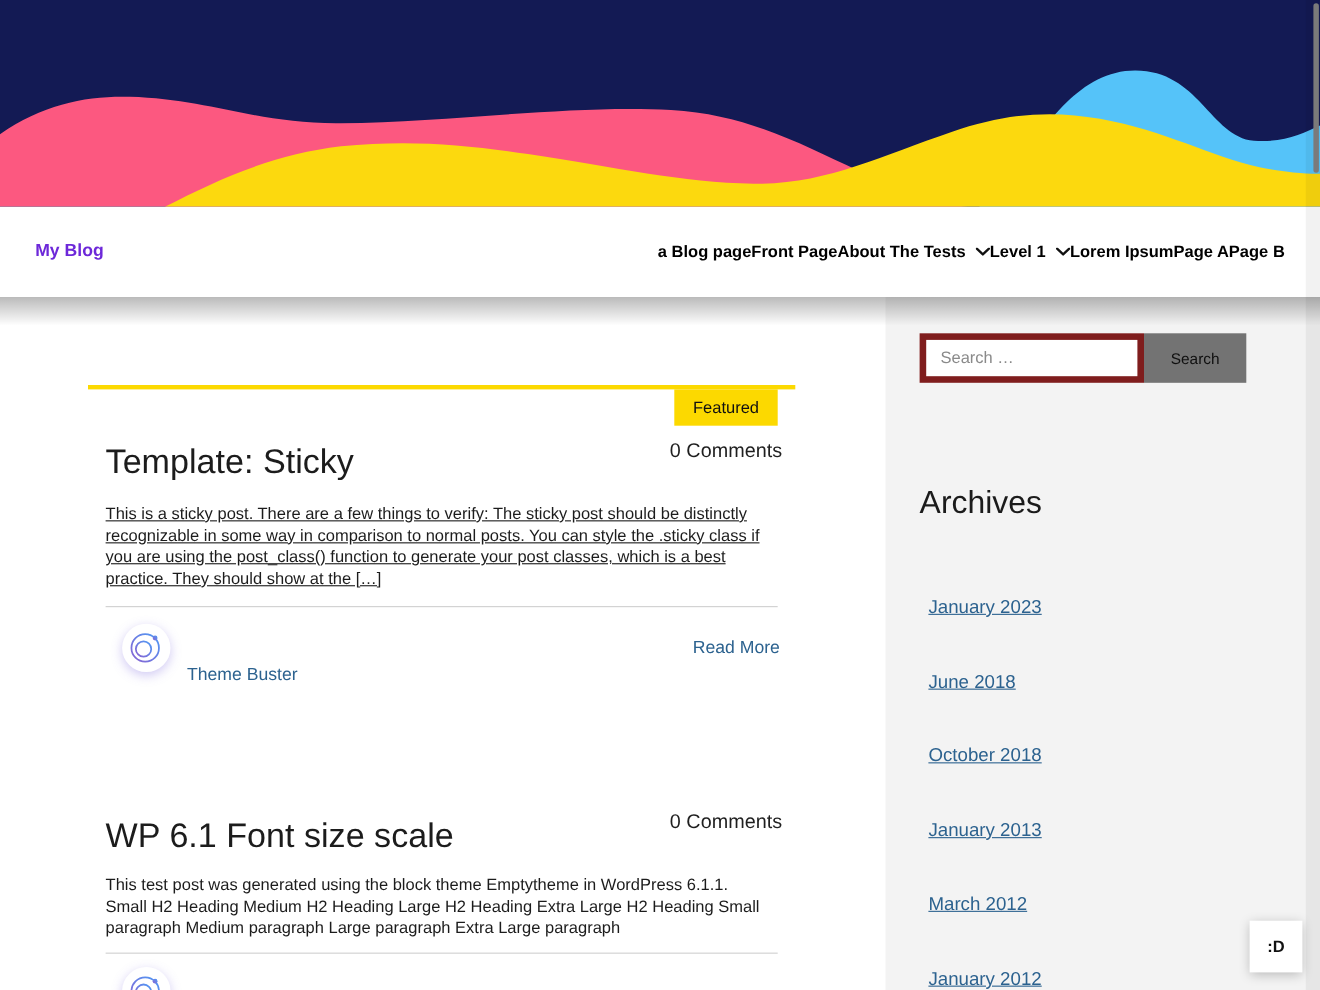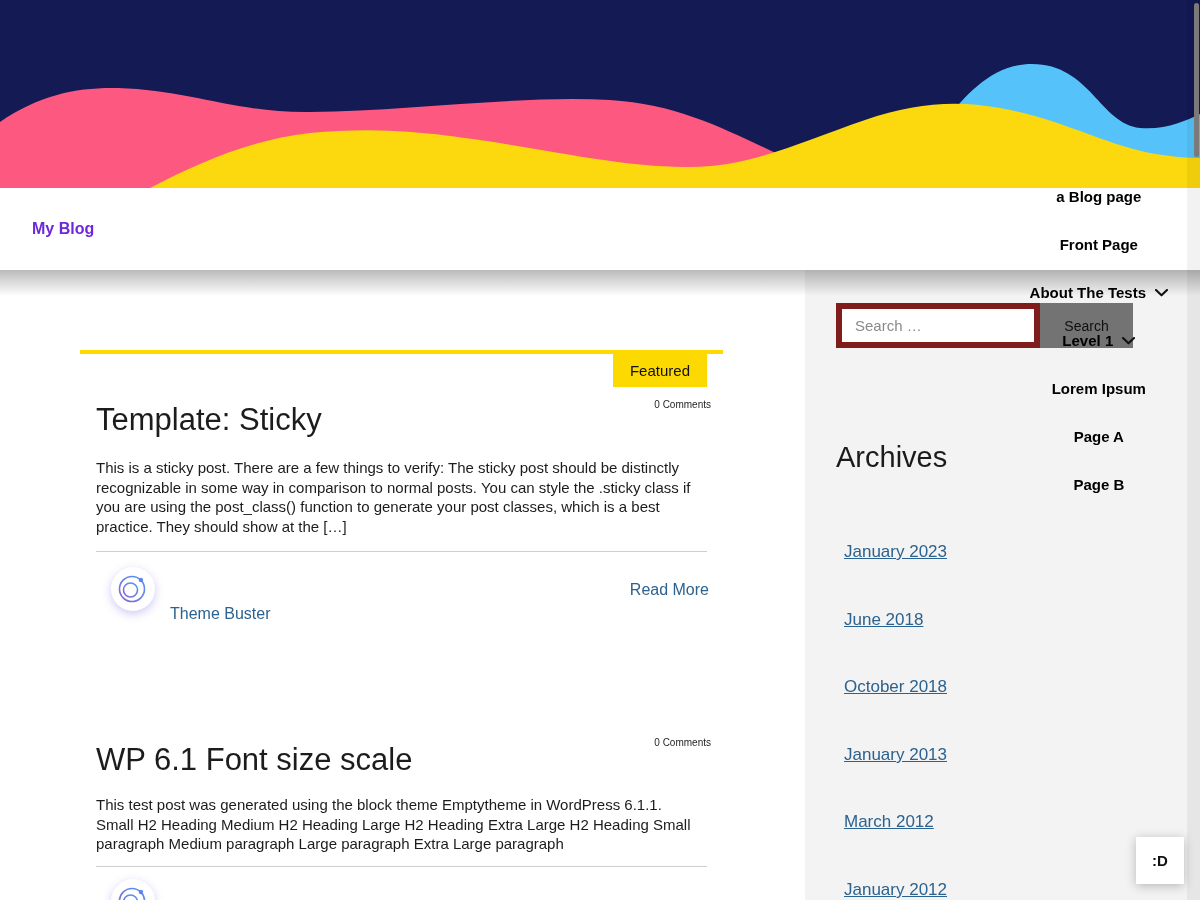--- a/index.html
+++ b/index.html
@@ -11,21 +11,21 @@
     color:#1c1c1c;
   }
   
   .hero { position:absolute; left:0; top:0; width:1200px; height:188px; background:#131a54; }
   .hero svg { display:block; width:1200px; height:188px; }
 
   
   .topnav { position:absolute; left:0; top:188px; width:1200px; height:82px; background:#ffffff; z-index:3; }
   .site-title { position:absolute; left:32px; top:0; height:82px; display:flex; align-items:center;
                 font-size:16px; font-weight:700; color:#6d28d9; cursor:pointer; }
-  .menu { position:absolute; right:32px; top:0; height:82px; display:flex; align-items:center; gap:31px; list-style:none;flex-direction:column; }
+  .menu { position:absolute; right:32px; top:0; height:82px; display:flex; align-items:center; list-style:none; }
   .menu li { font-size:15px; font-weight:700; color:#000; display:flex; align-items:center; cursor:pointer; white-space:nowrap; }
   .chevron { margin-left:9px; display:inline-flex; }
   .nav-shadow { position:absolute; left:0; top:270px; width:1200px; height:26px; z-index:2;
                 background:linear-gradient(to bottom, rgba(0,0,0,0.27), rgba(0,0,0,0)); pointer-events:none; }
 
   
   .sidebar-bg { position:absolute; left:805px; top:270px; width:395px; height:630px; background:#f3f3f3; }
   .search-input { position:absolute; left:836px; top:303px; width:204px; height:45px;
                   border:6px solid #7f1d1d; background:#fff; font-family:"Liberation Sans", sans-serif;
                   font-size:15px; color:#333; padding:0 13px; outline:none; }
@@ -35,34 +35,34 @@
                 font-weight:500; color:#101010; cursor:pointer; }
   .archives-title { position:absolute; left:836px; top:441px; font-size:29px; font-weight:400; color:#1b1b1b; }
   .archive-link { position:absolute; left:844px; font-size:17px; color:#2c628f;
                   text-decoration:underline; cursor:pointer;text-align:right; }
 
   
   .post { position:absolute; left:80px; width:643px; }
   .post-topline { position:absolute; left:0; top:0; width:643px; height:4px; background:#fcd900; }
   .featured-badge { position:absolute; right:16px; top:4px; background:#fcd900; color:#101010;
                     font-size:15px; padding:8px 17px; }
-  .comments { position:absolute; right:12px; font-size:10px; color:#1f1f1f; }
+  .comments { position:absolute; right:12px; font-size:18px; color:#1f1f1f; }
   .post-title { position:absolute; left:16px; font-size:31px; font-weight:500; color:#1c1c1c; cursor:pointer; white-space:nowrap; }
   .excerpt { position:absolute; left:16px; width:606px; font-size:15px; line-height:19.6px; color:#1c1c1c; }
   .divider { position:absolute; left:16px; width:611px; height:1px; background:#cfcfcf; }
   .avatar { position:absolute; width:44px; height:44px; border-radius:50%; background:#fff;
             box-shadow:0 3px 10px rgba(120,100,220,0.35); display:flex; align-items:center; justify-content:center; }
   .author-link { position:absolute; font-size:16px; color:#2c628f; cursor:pointer; }
   .modified { position:absolute; font-size:16.5px; color:#1c1c1c; }
   .read-more { position:absolute; font-size:16px; color:#2c628f; cursor:pointer; }
 
   #post-1 { top:350px; height:272px; }
   #post-1 .comments   { top:49px; }
   #post-1 .post-title { top:52px; }
-  #post-1 .excerpt    { top:108px; }
+  #post-1 .excerpt    { top:108px;text-decoration:underline; }
   #post-1 .divider    { top:201px; }
   #post-1 .avatar     { left:31px; top:217px; }
   #post-1 .author-link{ left:90px;  top:231px;margin-top:24px; }
   #post-1 .modified   { left:240px; top:231px; }
   #post-1 .read-more  { right:14px; top:231px; }
 
   #post-2 { top:737px; height:200px; }
   #post-2 .comments   { top:0; }
   #post-2 .post-title { top:5px; }
   #post-2 .excerpt    { top:58px; }

